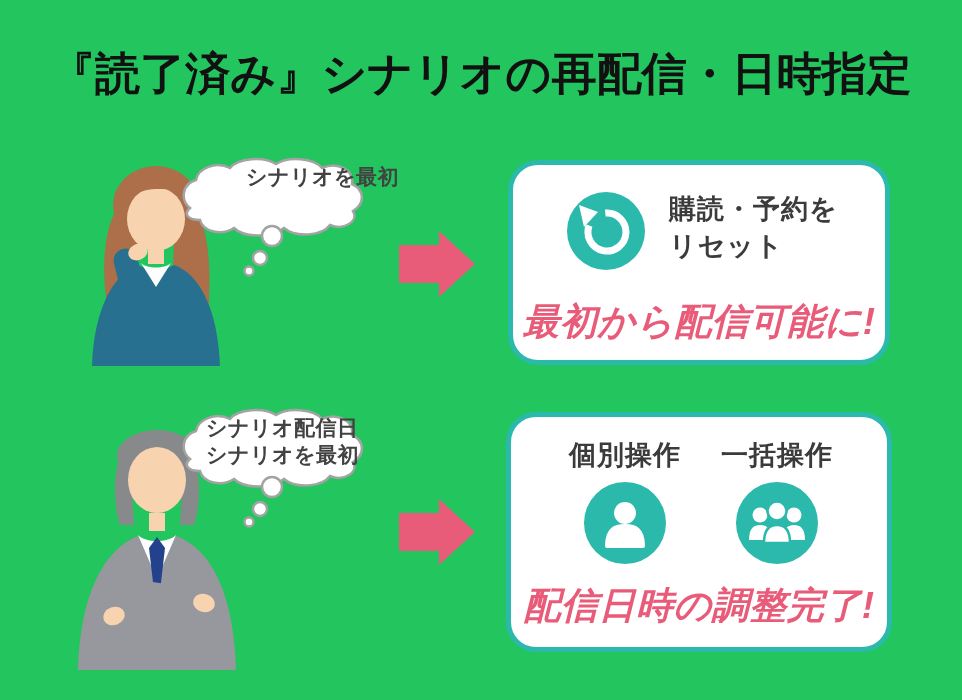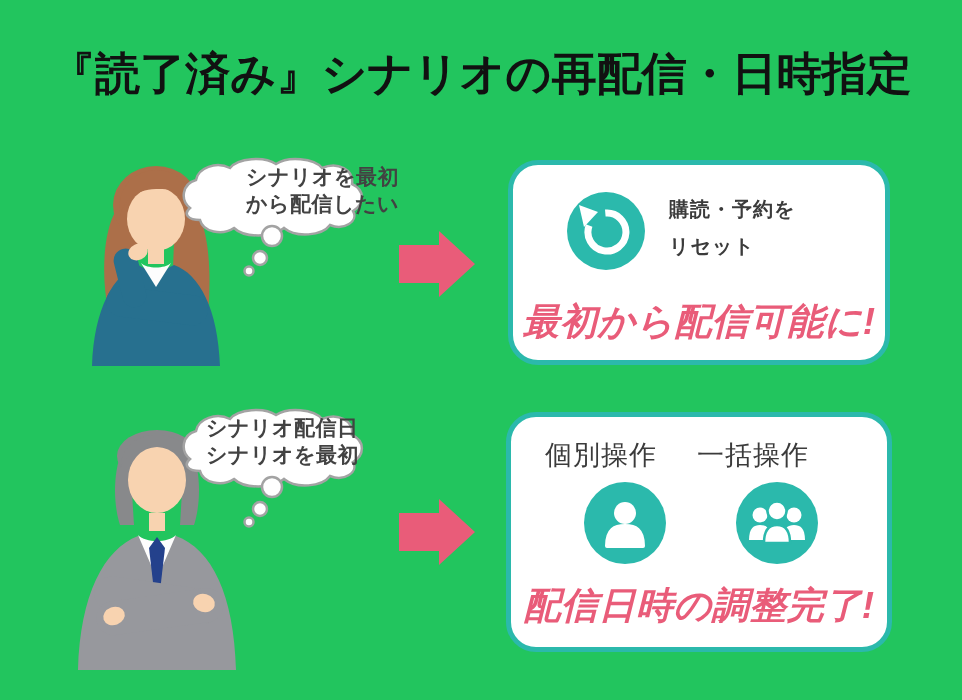--- a/index.html
+++ b/index.html
@@ -43,24 +43,24 @@
   .card{position:absolute;background:#fff;border:5px solid var(--teal);border-radius:30px;}
   .card1{left:508px;top:160px;width:382px;height:205px;}
   .card2{left:506px;top:412px;width:386px;height:240px;}
 
   .icon-circle{position:absolute;border-radius:50%;background:var(--teal);}
   .reset-circle{left:54px;top:27px;width:78px;height:78px;}
   .single-circle{left:73px;top:65px;width:82px;height:82px;}
   .group-circle{left:225px;top:65px;width:82px;height:82px;}
   .icon-circle svg{display:block;width:100%;height:100%;}
 
-  .card-label{position:absolute;left:156px;top:26px;font-size:20px;font-weight:800;
+  .card-label{position:absolute;left:156px;top:26px;font-size:27px;font-weight:800;
               color:var(--dark);line-height:37px;letter-spacing:1px;white-space:nowrap;}
-  .col-label{position:absolute;top:20px;width:160px;text-align:left;font-size:27px;
-             font-weight:400;color:var(--dark);line-height:37px;letter-spacing:1px;}
+  .col-label{position:absolute;top:20px;width:160px;text-align:center;font-size:27px;
+             font-weight:700;color:var(--dark);line-height:37px;letter-spacing:1px;}
   .cl1{left:34px;}
   .cl2{left:186px;}
 
   .highlight{position:absolute;left:0;width:100%;text-align:center;font-size:37px;
              font-weight:800;color:var(--pink);line-height:44px;letter-spacing:0.5px;white-space:nowrap;font-style:italic;}
   .h1{top:135px;}
   .h2{top:167px;}
 
   .cloud-line{fill:#ffffff;stroke:var(--bubble);stroke-width:2.5;}
   .teal-stroke{stroke:var(--teal);}
@@ -87,21 +87,20 @@
   </svg>
 
   <svg class="bubble bubble1" viewBox="0 0 200 125">
     <path class="cloud-line" d="M18 52 C8 44 10 28 24 24 C26 12 44 5 58 12 C66 2 92 0 104 8 C116 0 142 2 150 12 C166 5 182 14 180 28 C193 34 193 48 181 55 C187 65 172 75 158 69 C150 80 124 82 112 72 C100 82 72 82 62 72 C50 80 31 76 28 64 C16 64 11 58 18 52 Z"></path>
     <circle class="cloud-line" cx="100" cy="80" r="10"></circle>
     <circle class="cloud-line" cx="88" cy="102" r="7"></circle>
     <circle class="cloud-line" cx="77" cy="115" r="4.5"></circle>
   </svg>
   <div class="bubble-text bt1">
     <div>シナリオを最初</div>
-    <div>から配信したい</div>
   </div>
 
   <svg class="arrow arrow1" viewBox="0 0 76 66">
     <polygon points="0,14 40,14 40,0 76,33 40,66 40,52 0,52"></polygon>
   </svg>
 
   <div class="card card1">
     <div class="icon-circle reset-circle">
       <svg viewBox="0 0 78 78">
         <path d="M 38.3 21.1 A 19 19 0 1 1 22.1 33.5" fill="none" stroke="#ffffff" stroke-width="7"></path>

